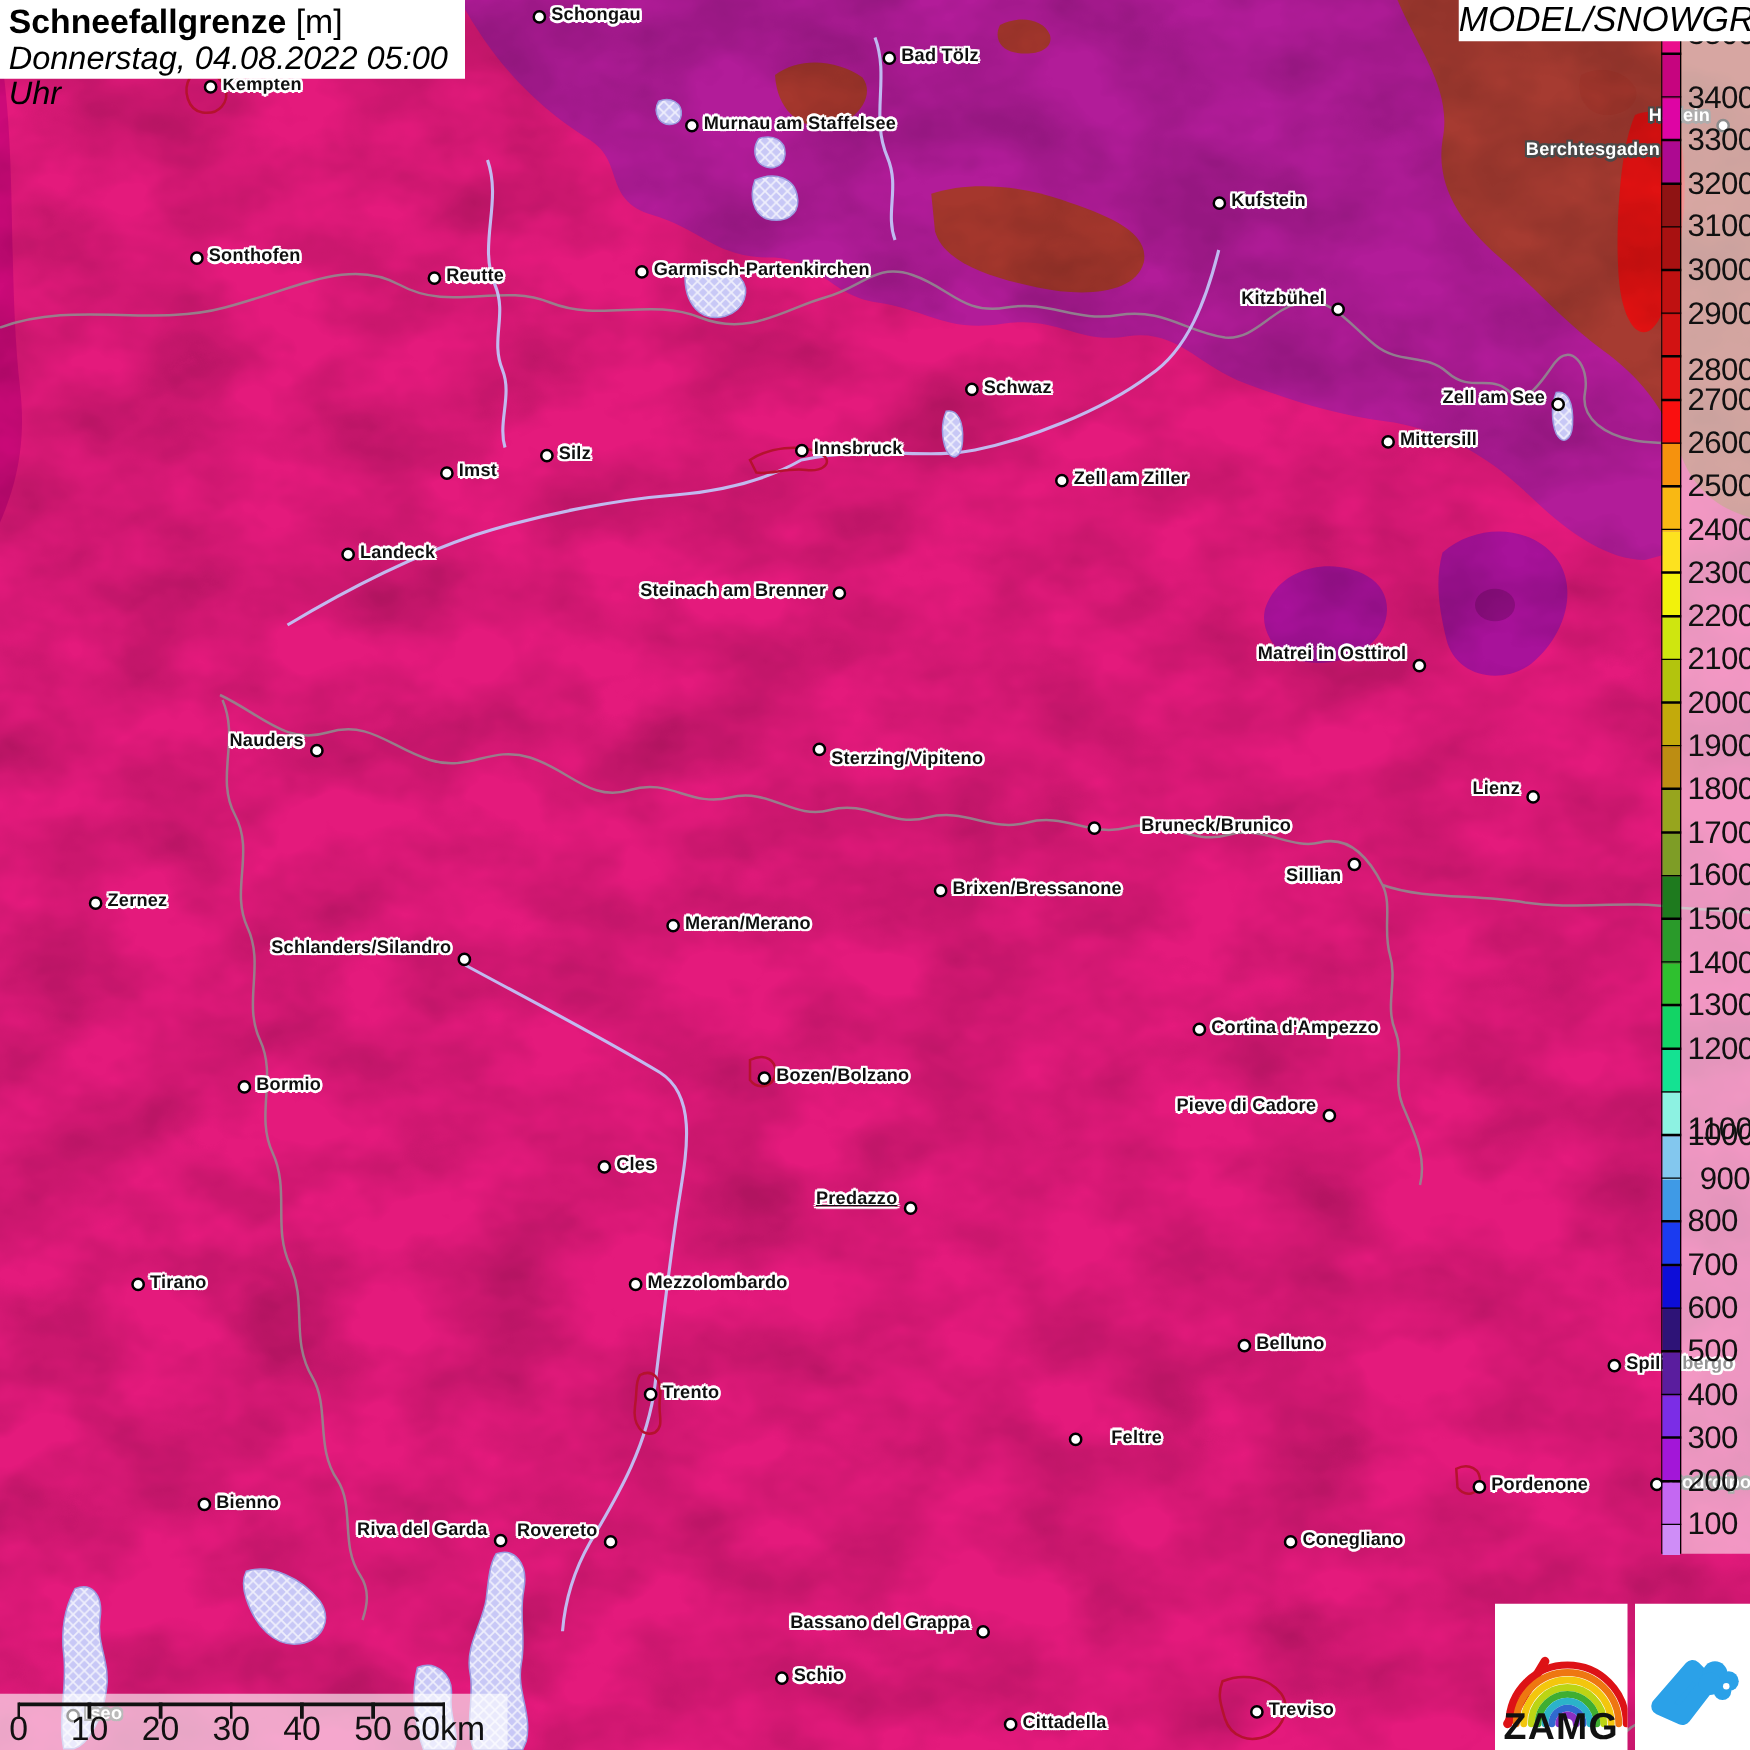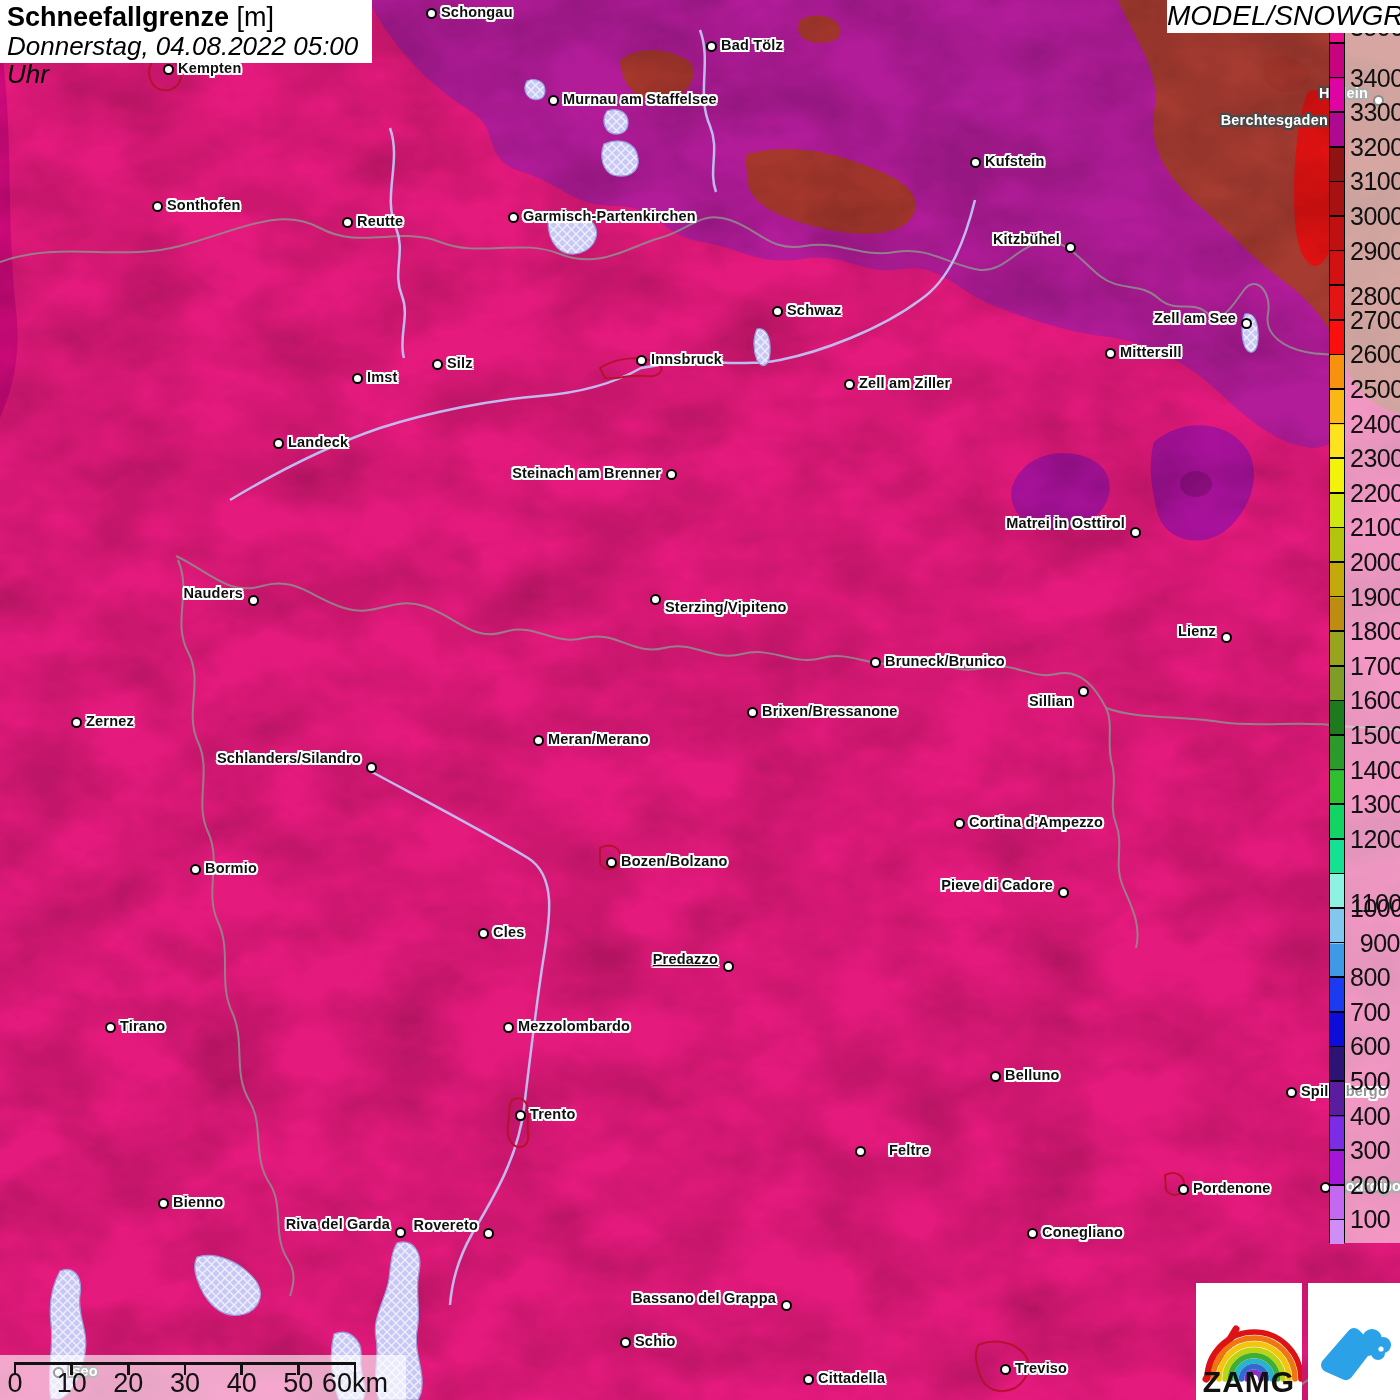--- a/index.html
+++ b/index.html
@@ -235,21 +235,21 @@
     <div class="city" style="left: 655px; top: 599px;">
       <span class="dot"></span>
       <span class="lbl side-right" style="top: -1px;">Sterzing/Vipiteno</span>
     </div>
     <div class="city" style="left: 1226px; top: 637px;">
       <span class="dot"></span>
       <span class="lbl side-left" style="top: -15px;">Lienz</span>
     </div>
     <div class="city" style="left: 875px; top: 662px;">
       <span class="dot"></span>
-      <span class="lbl side-right" style="top: -10px;">Bruneck/Brunico</span>
+      <span class="lbl side-right" style="top: -10px; margin-left: 28px;">Bruneck/Brunico</span>
     </div>
     <div class="city" style="left: 1083px; top: 691px;">
       <span class="dot"></span>
       <span class="lbl side-left" style="top: 1px;">Sillian</span>
     </div>
     <div class="city" style="left: 752px; top: 712px;">
       <span class="dot"></span>
       <span class="lbl side-right" style="top: -10px;">Brixen/Bressanone</span>
     </div>
     <div class="city" style="left: 76px; top: 722px;">

